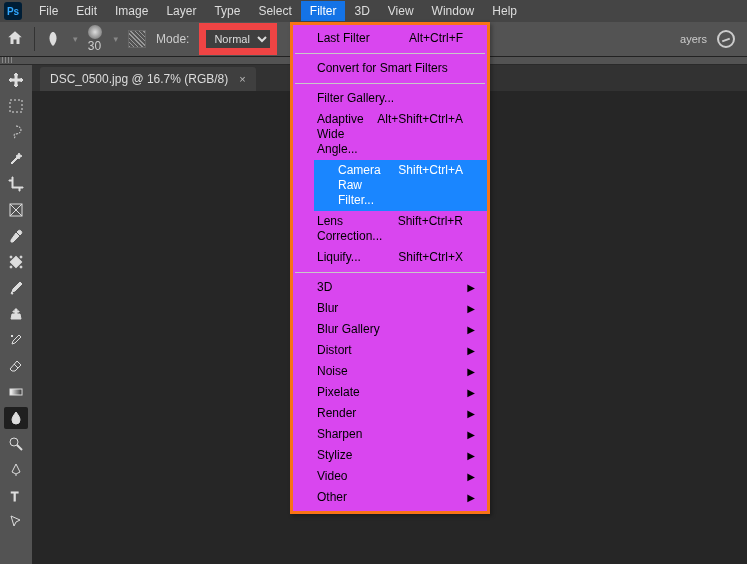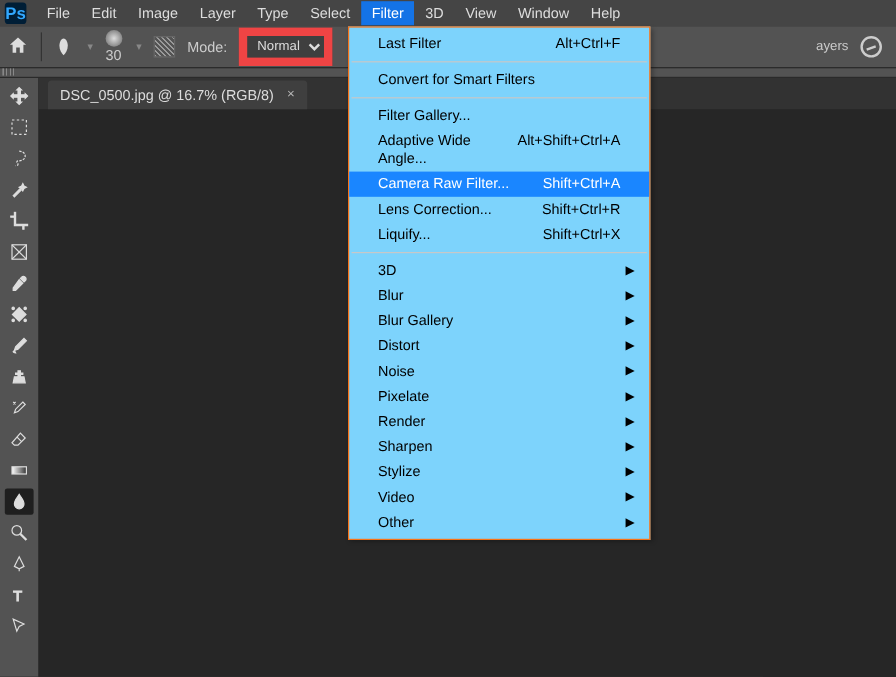--- a/index.html
+++ b/index.html
@@ -1,19 +1,19 @@
 <!DOCTYPE html>
 <html><head>
 <meta charset="utf-8">
 <style>
 * { margin:0; padding:0; box-sizing:border-box; font-family:"Segoe UI",Tahoma,sans-serif; font-size:12px; }
 body { background:#323232; width:747px; height:564px; overflow:hidden; color:#ddd; position:relative; }
 .menubar { height:22px; background:#454545; display:flex; align-items:center; padding-left:4px; }
 .menubar .logo { width:18px; height:18px; background:#001e36; border-radius:3px; display:flex; align-items:center; justify-content:center; margin-right:8px; }
-.menubar .logo span { color:#31a8ff; font-weight:bold; font-size:14px; }
+.menubar .logo span { color:#31a8ff; font-weight:bold; font-size:10px; }
 .menubar .menu-item { padding:3px 9px; cursor:default; }
 .menubar .menu-item.active { background:#1473e6; color:#fff; }
 .optionbar { height:35px; background:#535353; display:flex; align-items:center; padding-left:6px; gap:10px; border-bottom:1px solid #222; }
 .optionbar .home-icon svg { width:18px; height:18px; fill:#ddd; }
 .optionbar .drop { width:16px; height:20px; display:flex; align-items:center; justify-content:center; }
 .optionbar .brush-size { display:flex; flex-direction:column; align-items:center; font-size:9px; color:#ccc; }
 .optionbar .brush-size .dot{ width:14px; height:14px; border-radius:50%; background:radial-gradient(circle,#ddd 0%,#888 70%,transparent 100%); }
 .optionbar .hatch { width:18px; height:18px; background:repeating-linear-gradient(45deg,#999 0,#999 1px,transparent 1px,transparent 3px); border:1px solid #666; }
 .optionbar .mode-label{ font-size:12px; color:#ccc; }
 .optionbar select{ background:#3f3f3f; color:#ddd; border:7px solid #ef4444; font-size:11px; padding:2px 4px; }
@@ -25,23 +25,23 @@
 .handlebar .dots{ width:10px;height:6px;margin-left:2px;background:repeating-linear-gradient(90deg,#888 0,#888 1px,transparent 1px,transparent 3px);}
 .workspace{ position:relative; height:499px; display:flex; }
 .toolpanel{ width:32px; background:#535353; display:flex; flex-direction:column; align-items:center; padding-top:4px; gap:4px;}
 .tool{ width:24px; height:22px; display:flex; align-items:center; justify-content:center; border-radius:2px;}
 .tool.active{ background:#1f1f1f; }
 .tool svg{ width:16px; height:16px; fill:#ddd; stroke:#ddd; }
 .canvas-area{ flex:1; background:#262626; }
 .tab-row{ height:26px; background:#323232; display:flex; align-items:flex-end;}
 .tab{ background:#3f3f3f; color:#ddd; font-size:11px; padding:5px 10px; display:flex; align-items:center; gap:11px; border-top-left-radius:3px; border-top-right-radius:3px; margin-left:8px;}
 .tab .close{ font-size:11px; color:#bbb;}
-.dropdown{ position:absolute; left:290px; top:22px; width:252px; background:#7dd3fc; border:1px solid #f97316; box-shadow:2px 2px 4px rgba(0,0,0,.3); color:#000; padding:3px 0;}
+.dropdown{ position:absolute; left:290px; top:22px; width:200px; background:#d946ef; border:3px solid #f97316; box-shadow:2px 2px 4px rgba(0,0,0,.3); color:#000; padding:3px 0;}
 .dropdown .row{ display:flex; justify-content:space-between; padding:3px 24px 3px 24px; font-size:12px; line-height:15px;}
-.dropdown .row.highlight{ background:#1a86ff; color:#fff;}
+.dropdown .row.highlight{ background:#1a86ff; color:#fff;margin-left:21px;}
 .dropdown .row .arrow{ font-size:10px; color:#000;}
 .dropdown .sep{ height:1px; background:#c8c8c8; margin:4px 2px;}
 .dropdown .row.submenu{ padding-right:12px;}
 .chev{ font-size:9px; color:#888; margin-left:2px;}
 </style>
 </head>
 <body>
 
 <div class="menubar">
   <div class="logo">

